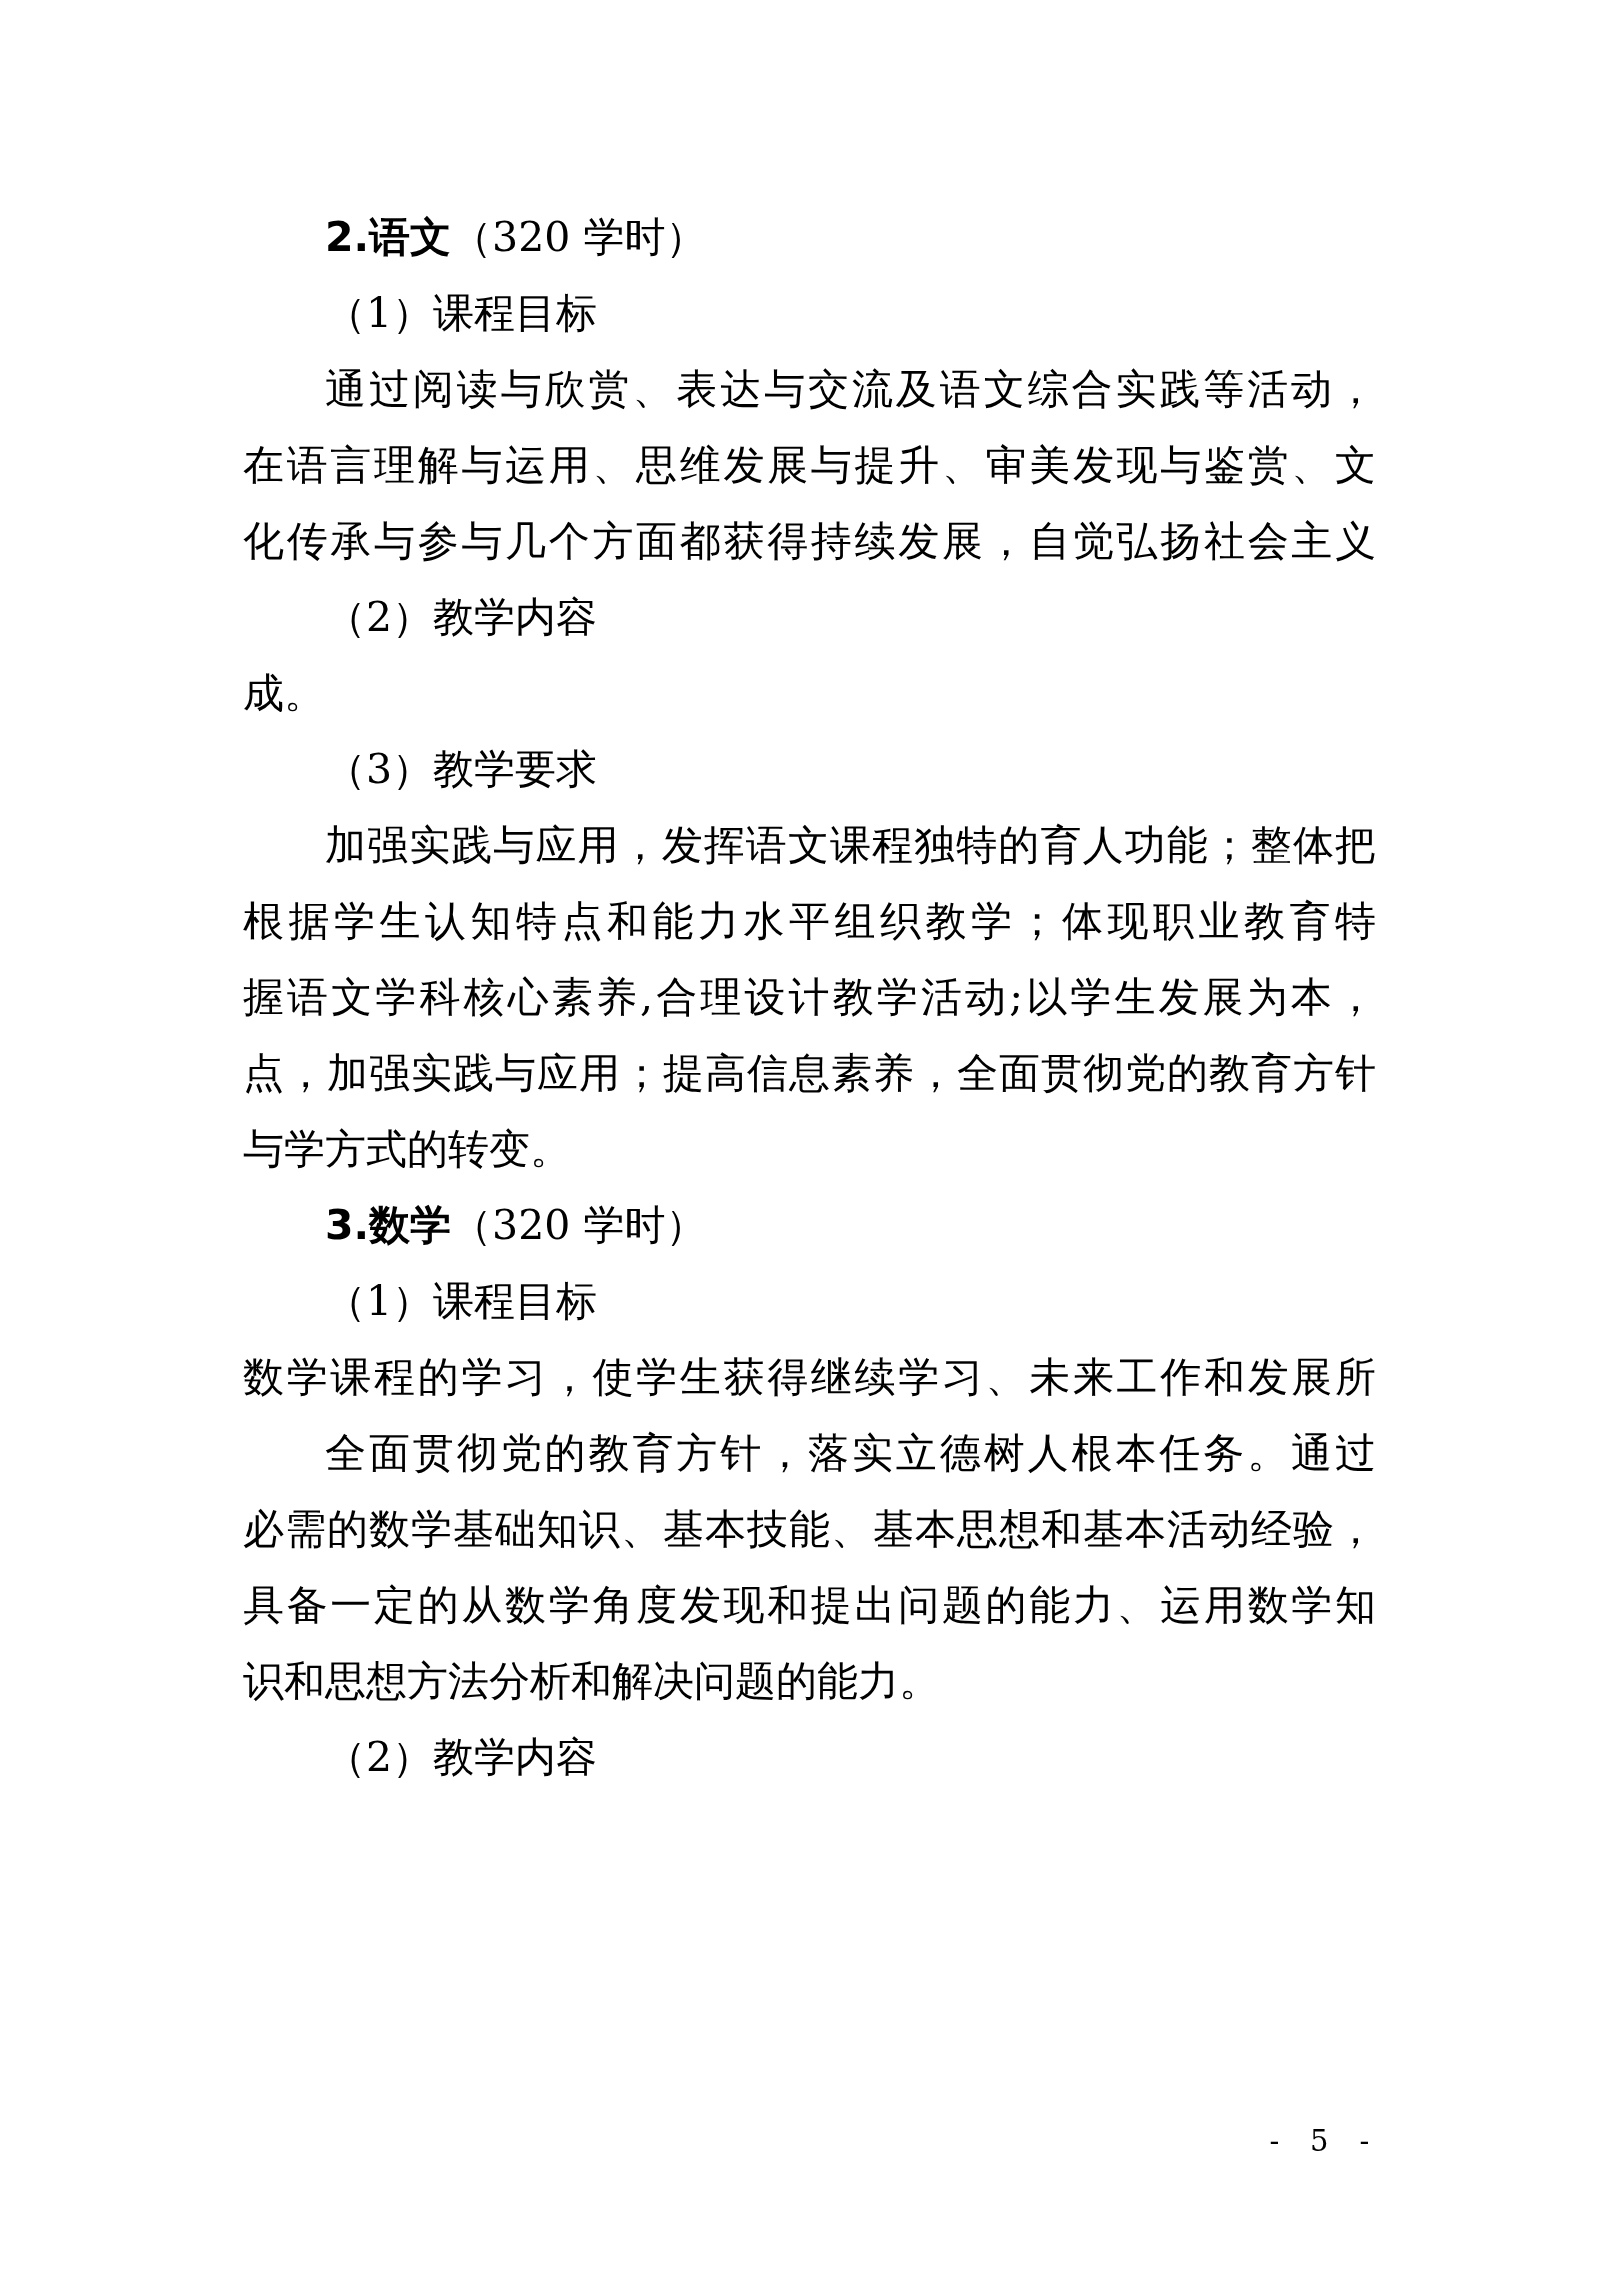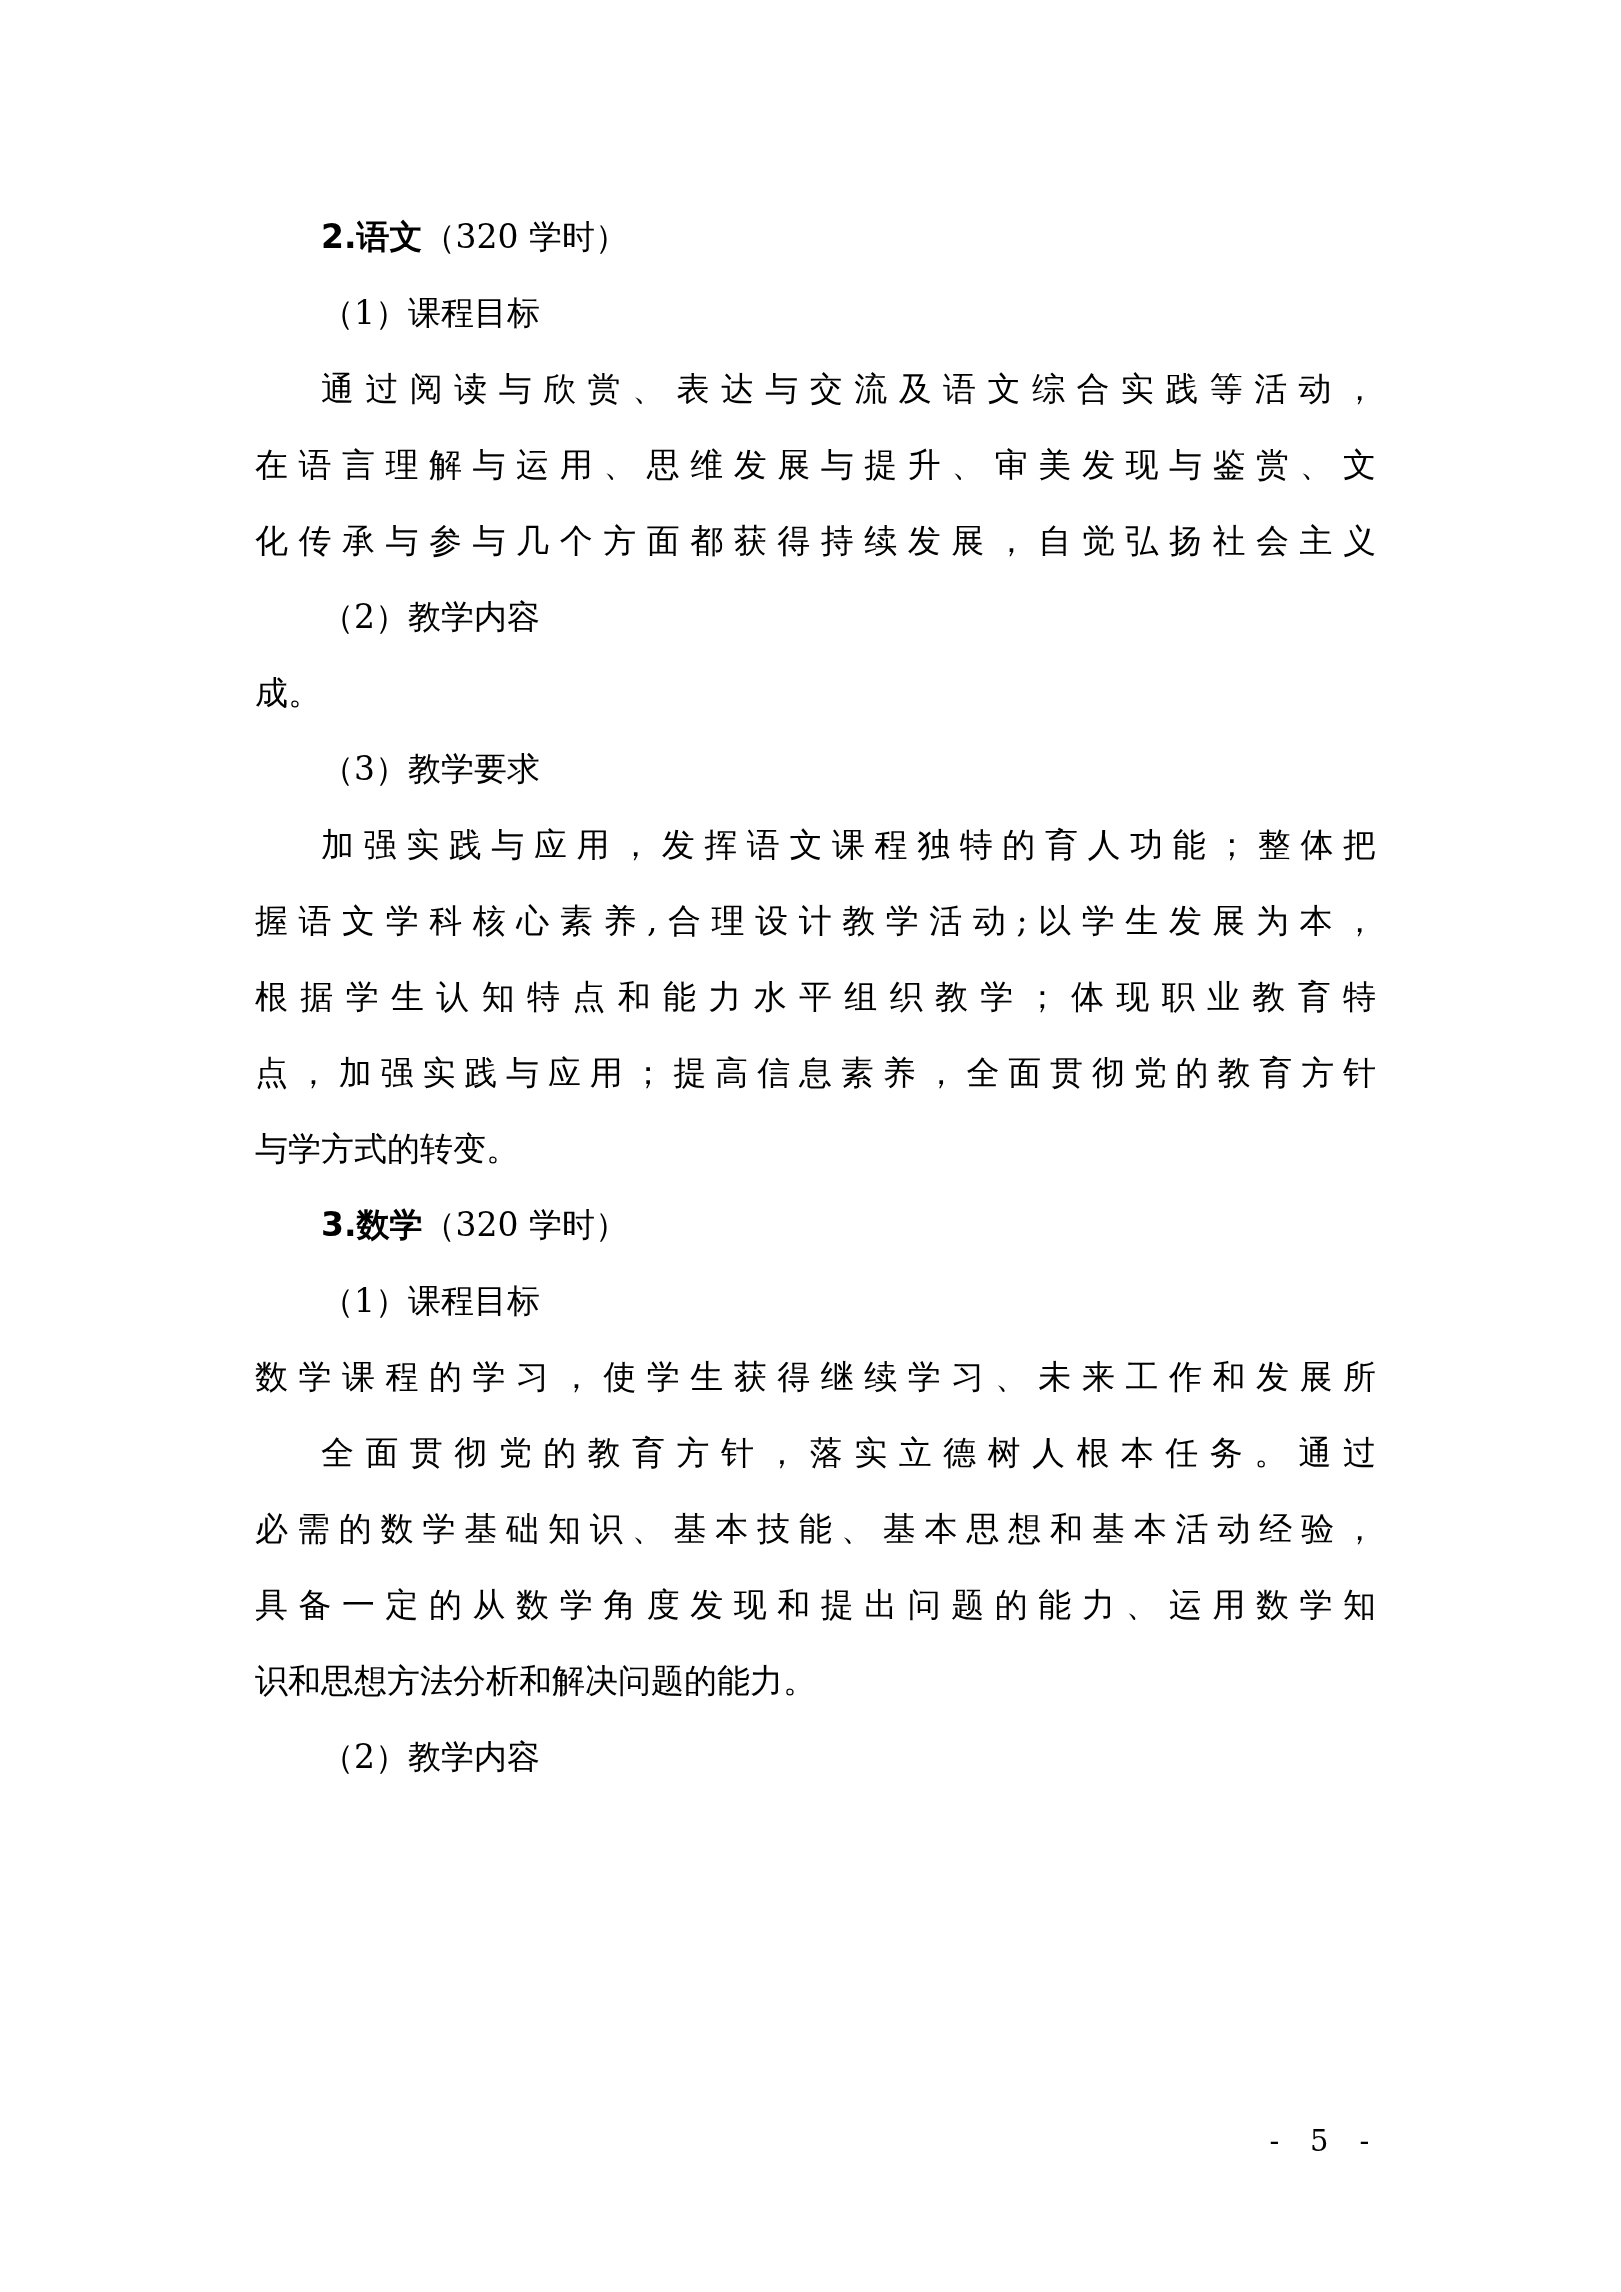--- a/index.html
+++ b/index.html
@@ -22,24 +22,23 @@
   }
   .text-block {
     position: absolute;
     left: 243px;
     top: 199px;
     width: 1133px;
   }
   .doc-line {
     height: 76px;
     line-height: 76px;
-    font-size: 33px;
+    font-size: 41px;
     white-space: nowrap;
     text-align: left;
-    margin-left: 12px;
   }
   .doc-line.justify {
     white-space: normal;
     text-align: justify;
     text-align-last: justify;
     text-justify: inter-character;
   }
   .doc-line.indent {
     text-indent: 2em;
   }
@@ -69,22 +68,22 @@
   <div class="text-block">
       <div class="doc-line indent"><span class="bold-seg">2.语文</span><span class="seg">（320 学时）</span></div>
       <div class="doc-line indent"><span class="seg">（1）课程目标</span></div>
       <div class="doc-line indent justify"><span class="seg">通过阅读与欣赏、表达与交流及语文综合实践等活动，</span></div>
       <div class="doc-line justify"><span class="seg">在语言理解与运用、思维发展与提升、审美发现与鉴赏、文</span></div>
       <div class="doc-line justify"><span class="seg">化传承与参与几个方面都获得持续发展，自觉弘扬社会主义</span></div>
       <div class="doc-line indent"><span class="seg">（2）教学内容</span></div>
       <div class="doc-line"><span class="seg">成。</span></div>
       <div class="doc-line indent"><span class="seg">（3）教学要求</span></div>
       <div class="doc-line indent justify"><span class="seg">加强实践与应用，发挥语文课程独特的育人功能；整体把</span></div>
+      <div class="doc-line justify"><span class="seg">根据学生认知特点和能力水平组织教学；体现职业教育特</span></div>
       <div class="doc-line justify"><span class="seg">握语文学科核心素养,合理设计教学活动;以学生发展为本，</span></div>
-      <div class="doc-line justify"><span class="seg">根据学生认知特点和能力水平组织教学；体现职业教育特</span></div>
       <div class="doc-line justify"><span class="seg">点，加强实践与应用；提高信息素养，全面贯彻党的教育方针</span></div>
       <div class="doc-line"><span class="seg">与学方式的转变。</span></div>
       <div class="doc-line indent"><span class="bold-seg">3.数学</span><span class="seg">（320 学时）</span></div>
       <div class="doc-line indent"><span class="seg">（1）课程目标</span></div>
       <div class="doc-line justify"><span class="seg">数学课程的学习，使学生获得继续学习、未来工作和发展所</span></div>
       <div class="doc-line indent justify"><span class="seg">全面贯彻党的教育方针，落实立德树人根本任务。通过</span></div>
       <div class="doc-line justify"><span class="seg">必需的数学基础知识、基本技能、基本思想和基本活动经验，</span></div>
       <div class="doc-line justify"><span class="seg">具备一定的从数学角度发现和提出问题的能力、运用数学知</span></div>
       <div class="doc-line"><span class="seg">识和思想方法分析和解决问题的能力。</span></div>
       <div class="doc-line indent"><span class="seg">（2）教学内容</span></div>

